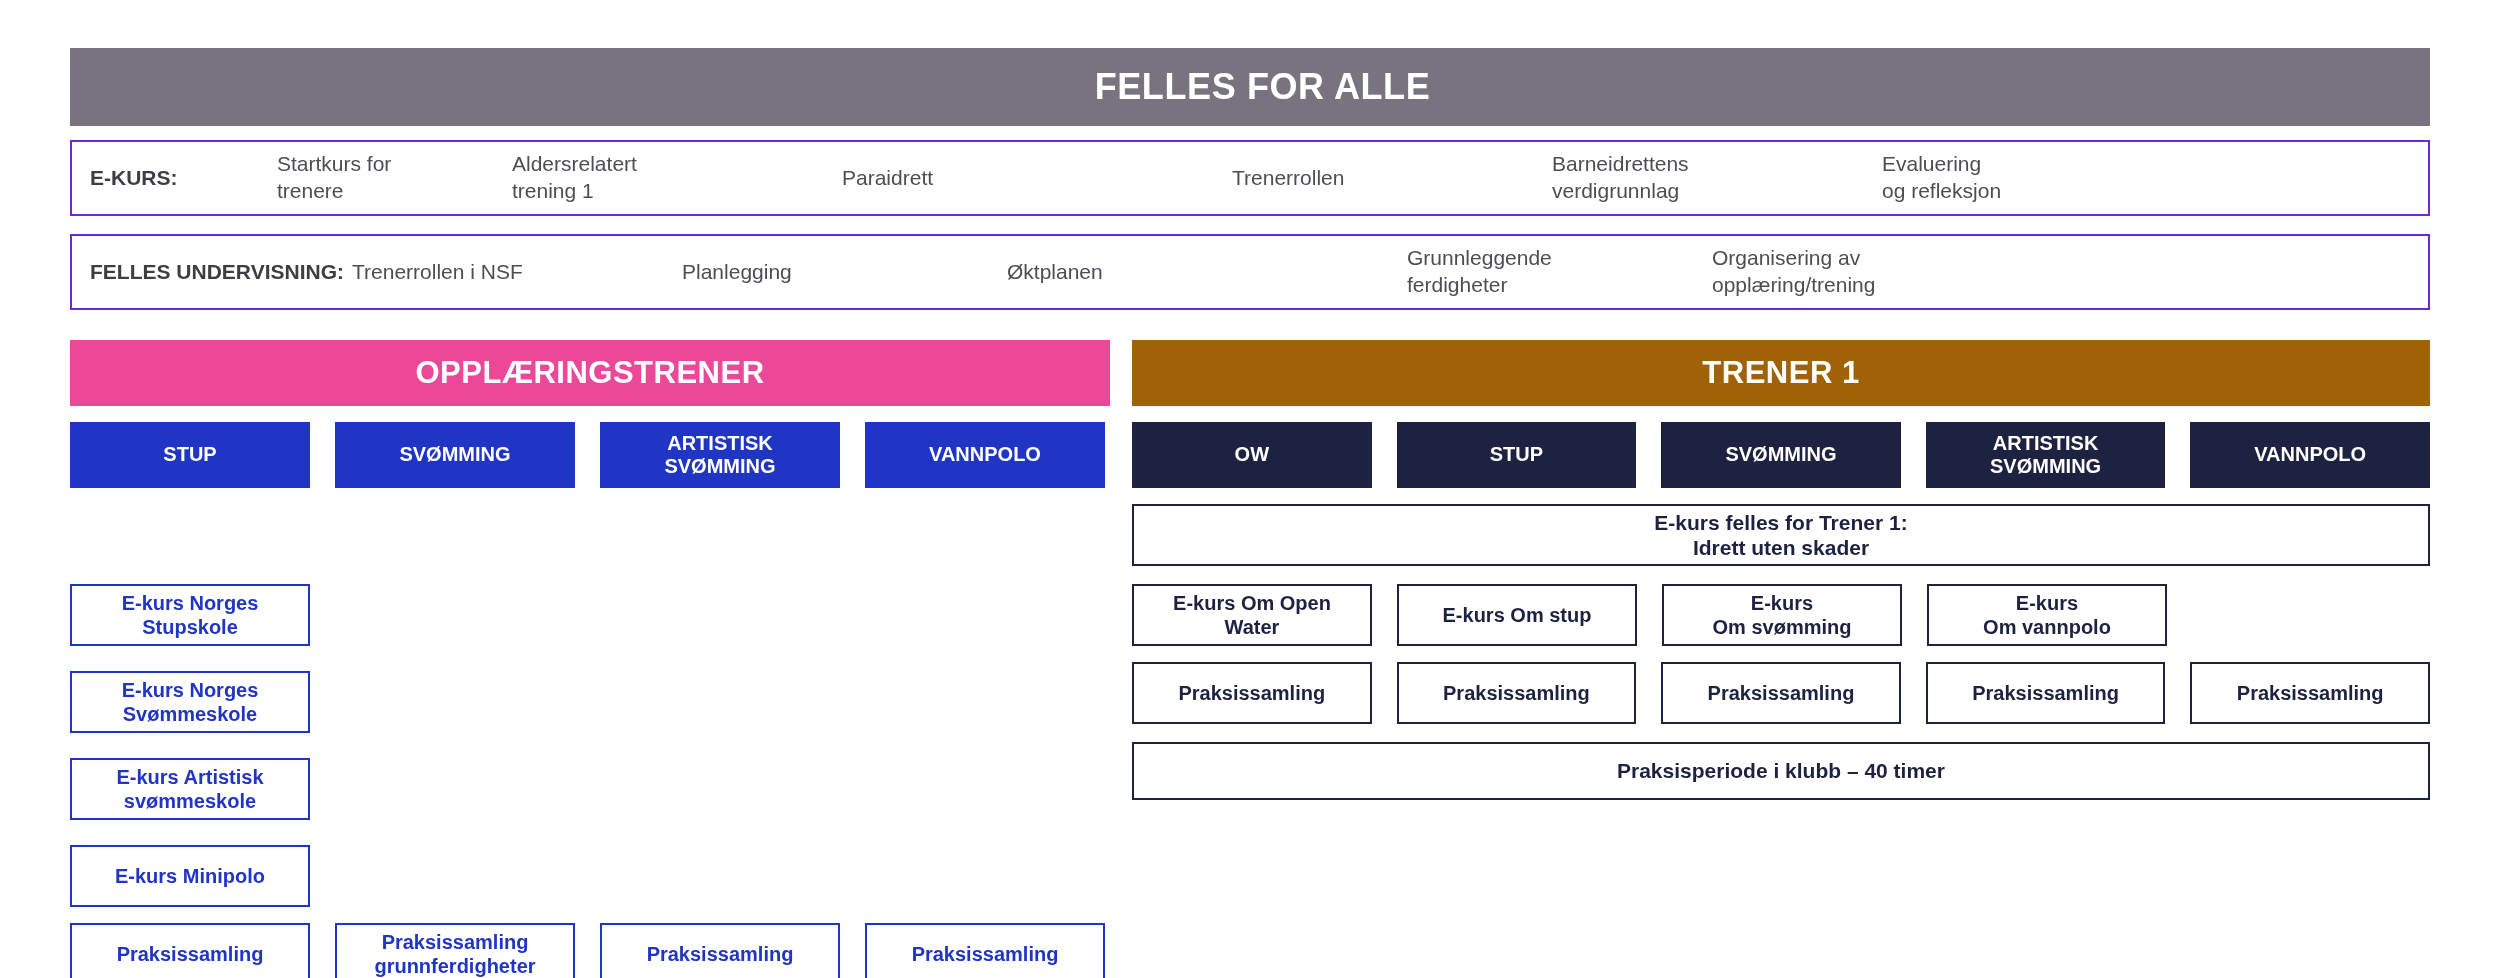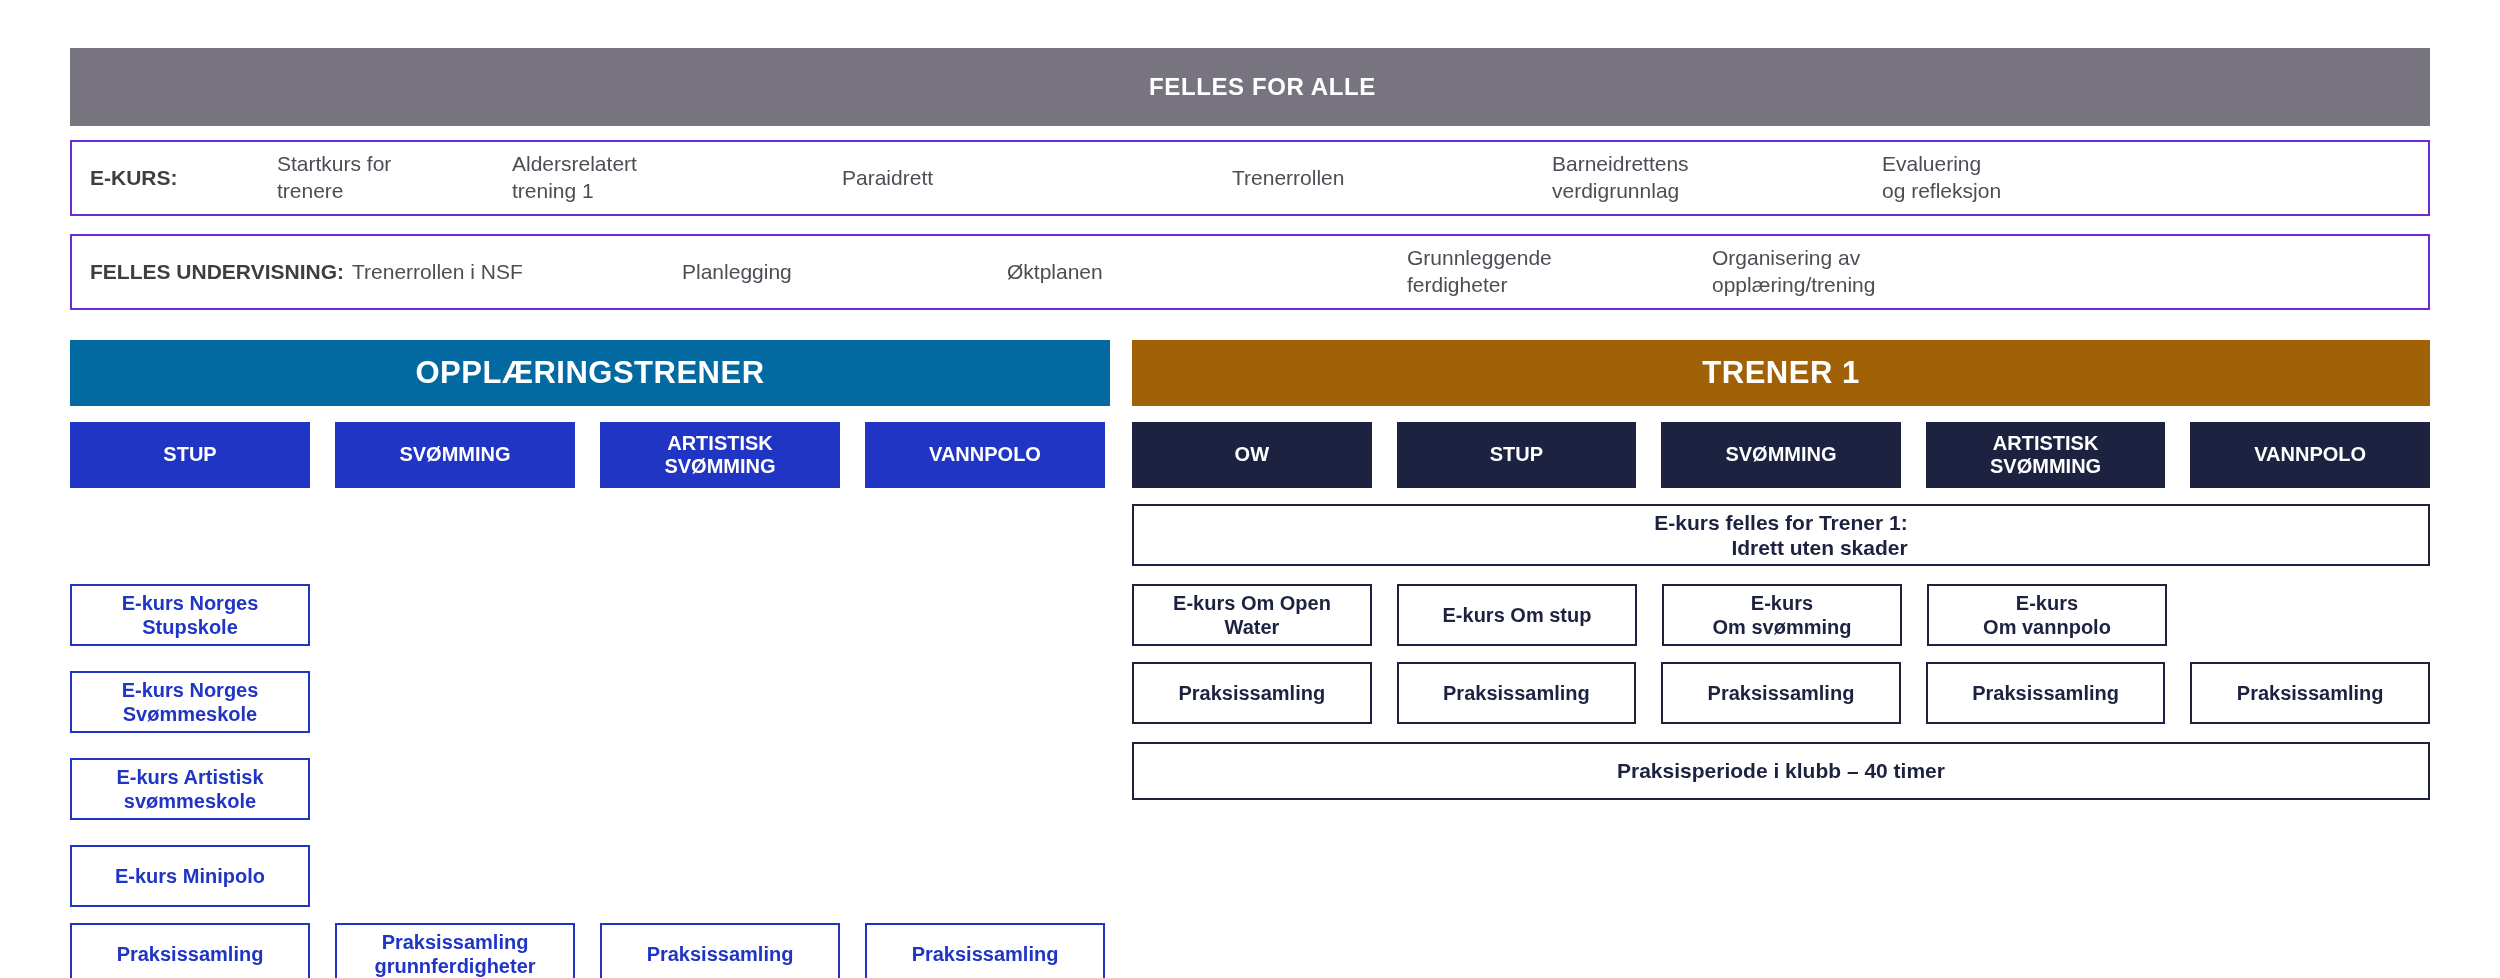--- a/index.html
+++ b/index.html
@@ -28,21 +28,21 @@
   .felles-banner {
     margin-top: 48px;
     height: 78px;
     background: #77747f;
     display: flex;
     align-items: center;
     justify-content: center;
   }
   .felles-banner-title {
     color: #ffffff;
-    font-size: 24px;
+    font-size: 36px;
     font-weight: bold;
     letter-spacing: 0.6px;
     margin-left: 25px;
   }
 
   
   .info-row {
     margin-top: 14px;
     height: 76px;
     border: 2px solid #6d28d9;
@@ -80,21 +80,21 @@
   .track-header {
     height: 66px;
     display: flex;
     align-items: center;
     justify-content: center;
     color: #ffffff;
     font-size: 31px;
     font-weight: bold;
     letter-spacing: 0.5px;
   }
-  .track-header.blue { background: #0369a1; }
+  .track-header.blue { background: #ec4899; }
   .track-header.navy { background: #a16207; }
 
   .chip-row {
     display: flex;
     gap: 25px;
     margin-top: 16px;
   }
   .chip-row.left .chip  { width: 240px; }
   .chip-row.right .chip { width: 240px; }
 
@@ -115,21 +115,21 @@
   .chip.navy { background: #1d2240; }
 
   .banner-box {
     margin-top: 16px;
     height: 62px;
     border: 2px solid #1d2240;
     box-sizing: border-box;
     display: flex;
     align-items: center;
     justify-content: center;
-    text-align: right;
+    text-align: center;
     font-size: 21px;
     font-weight: bold;
     color: #1d2240;
     line-height: 1.2;
     white-space: pre-line;
   }
   .banner-box.single { height: 58px; }
 
   .outline-row {
     display: flex;

